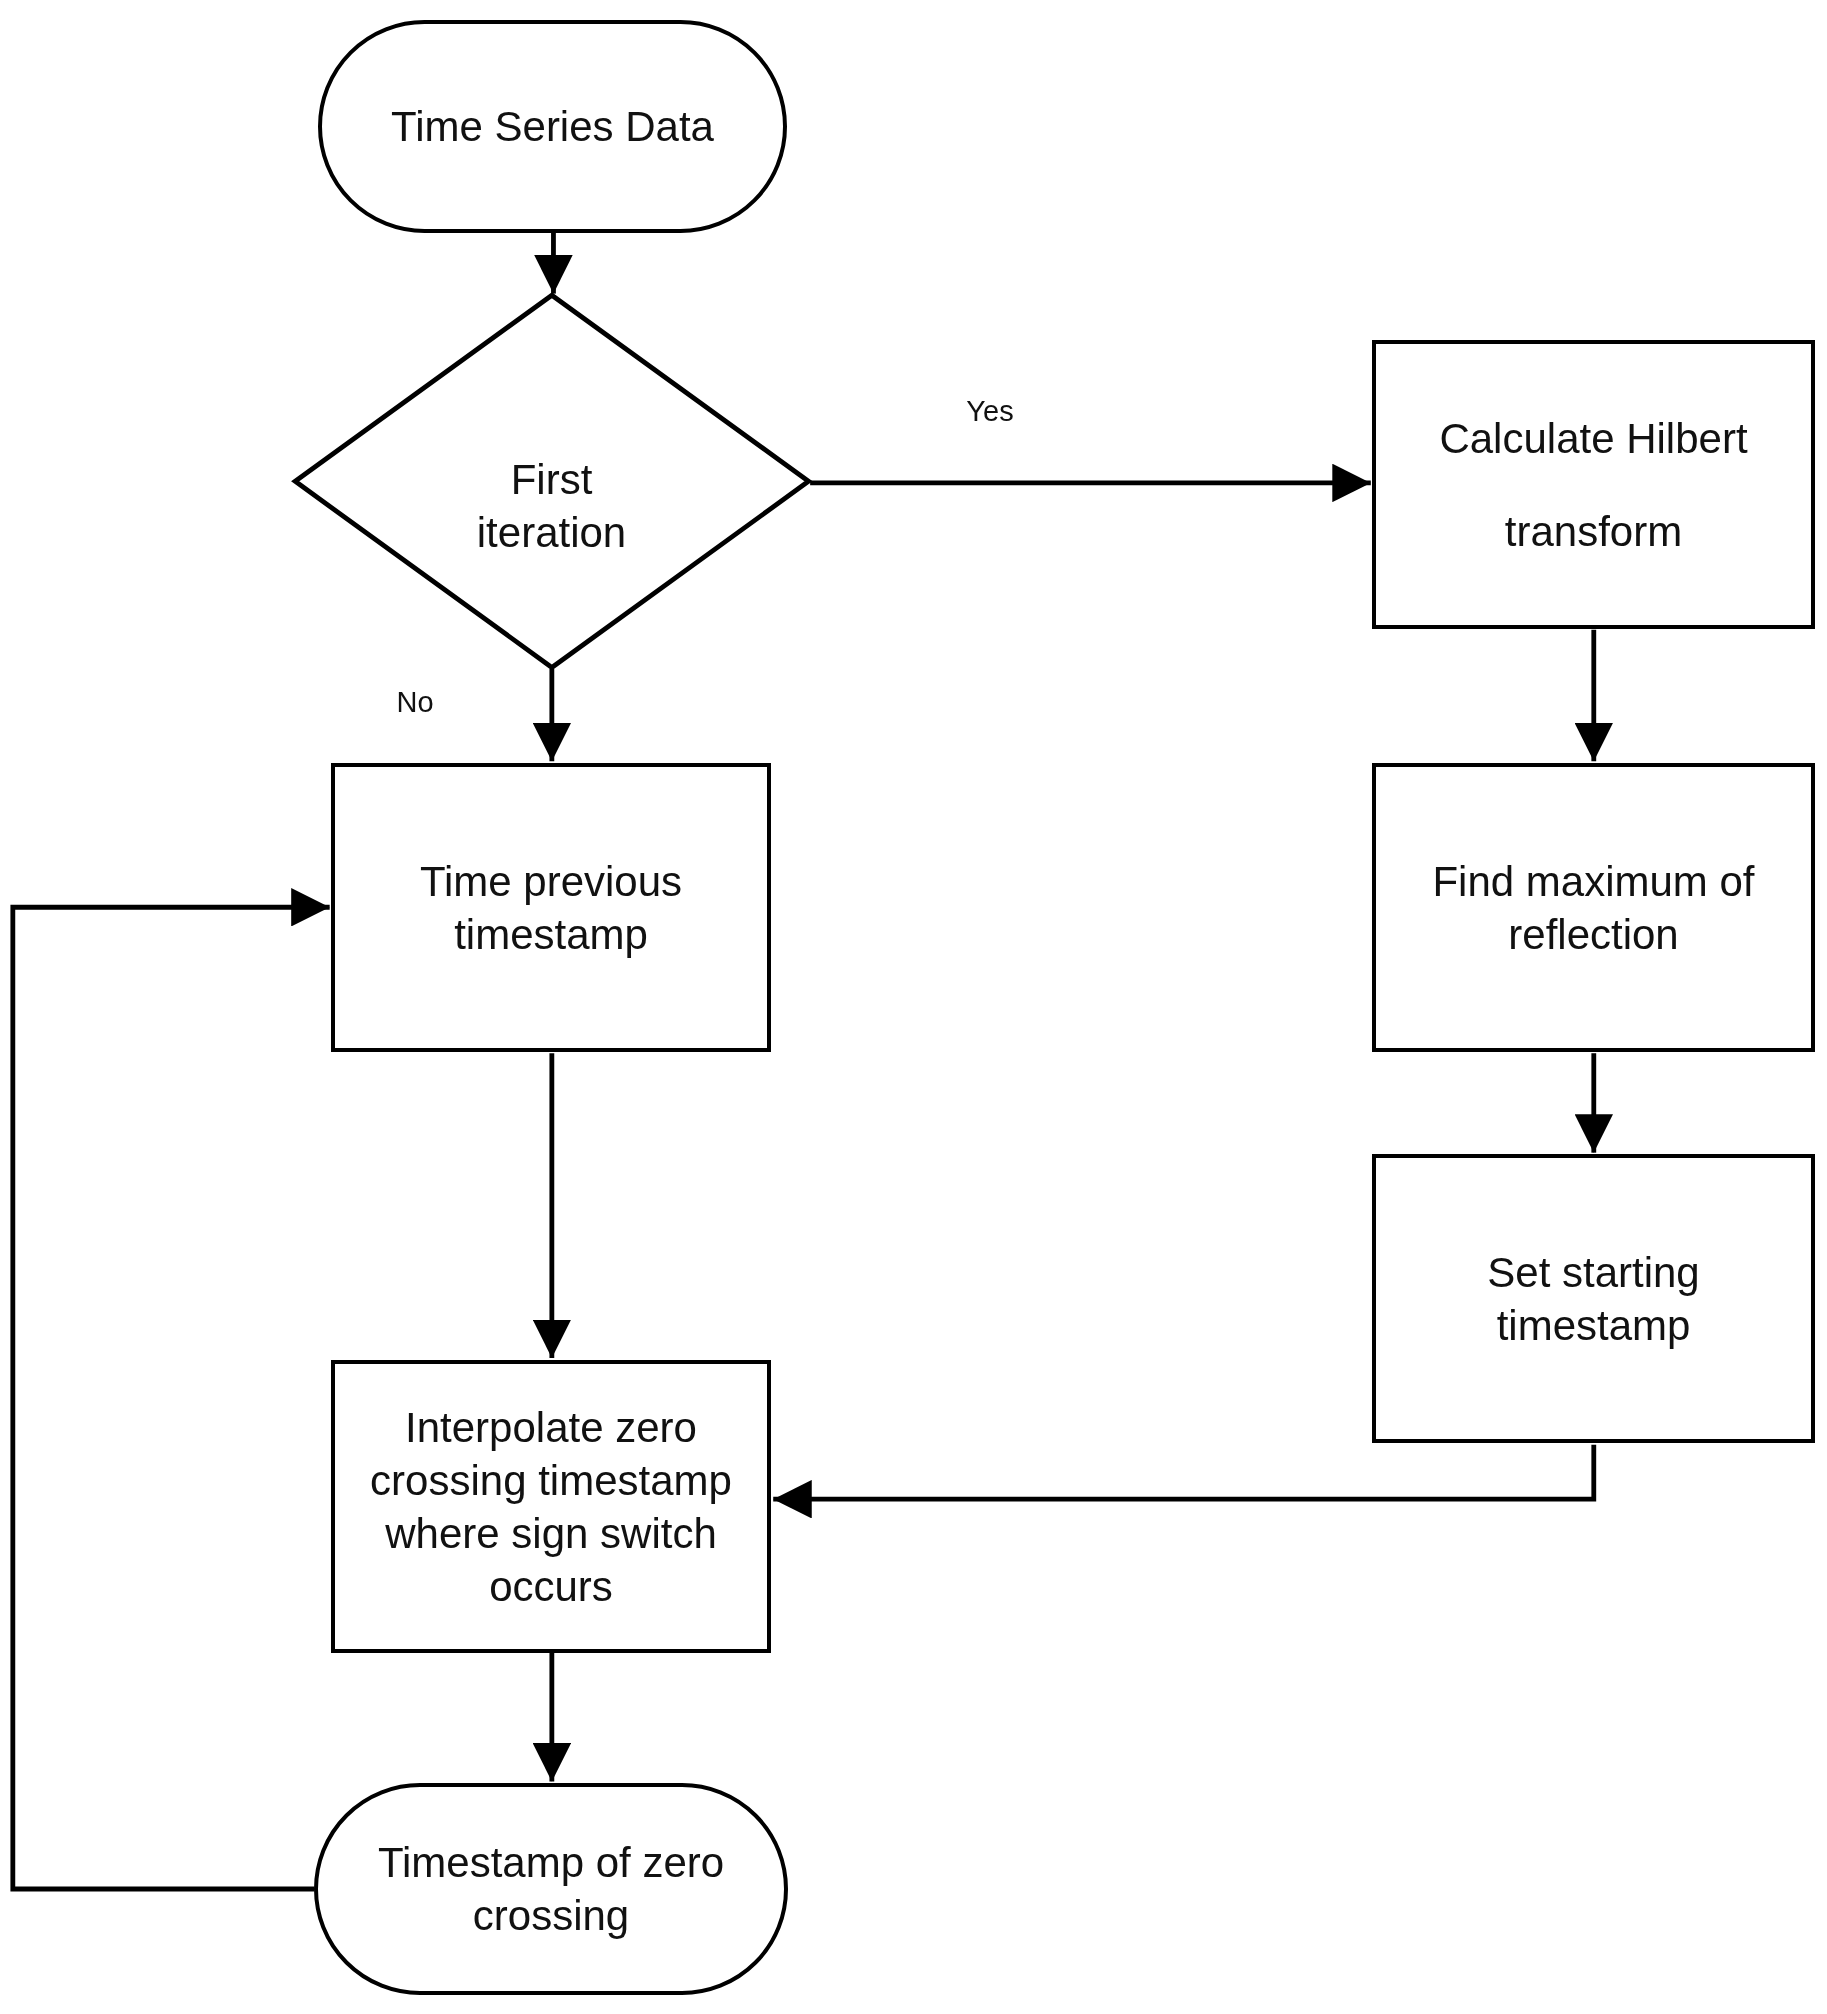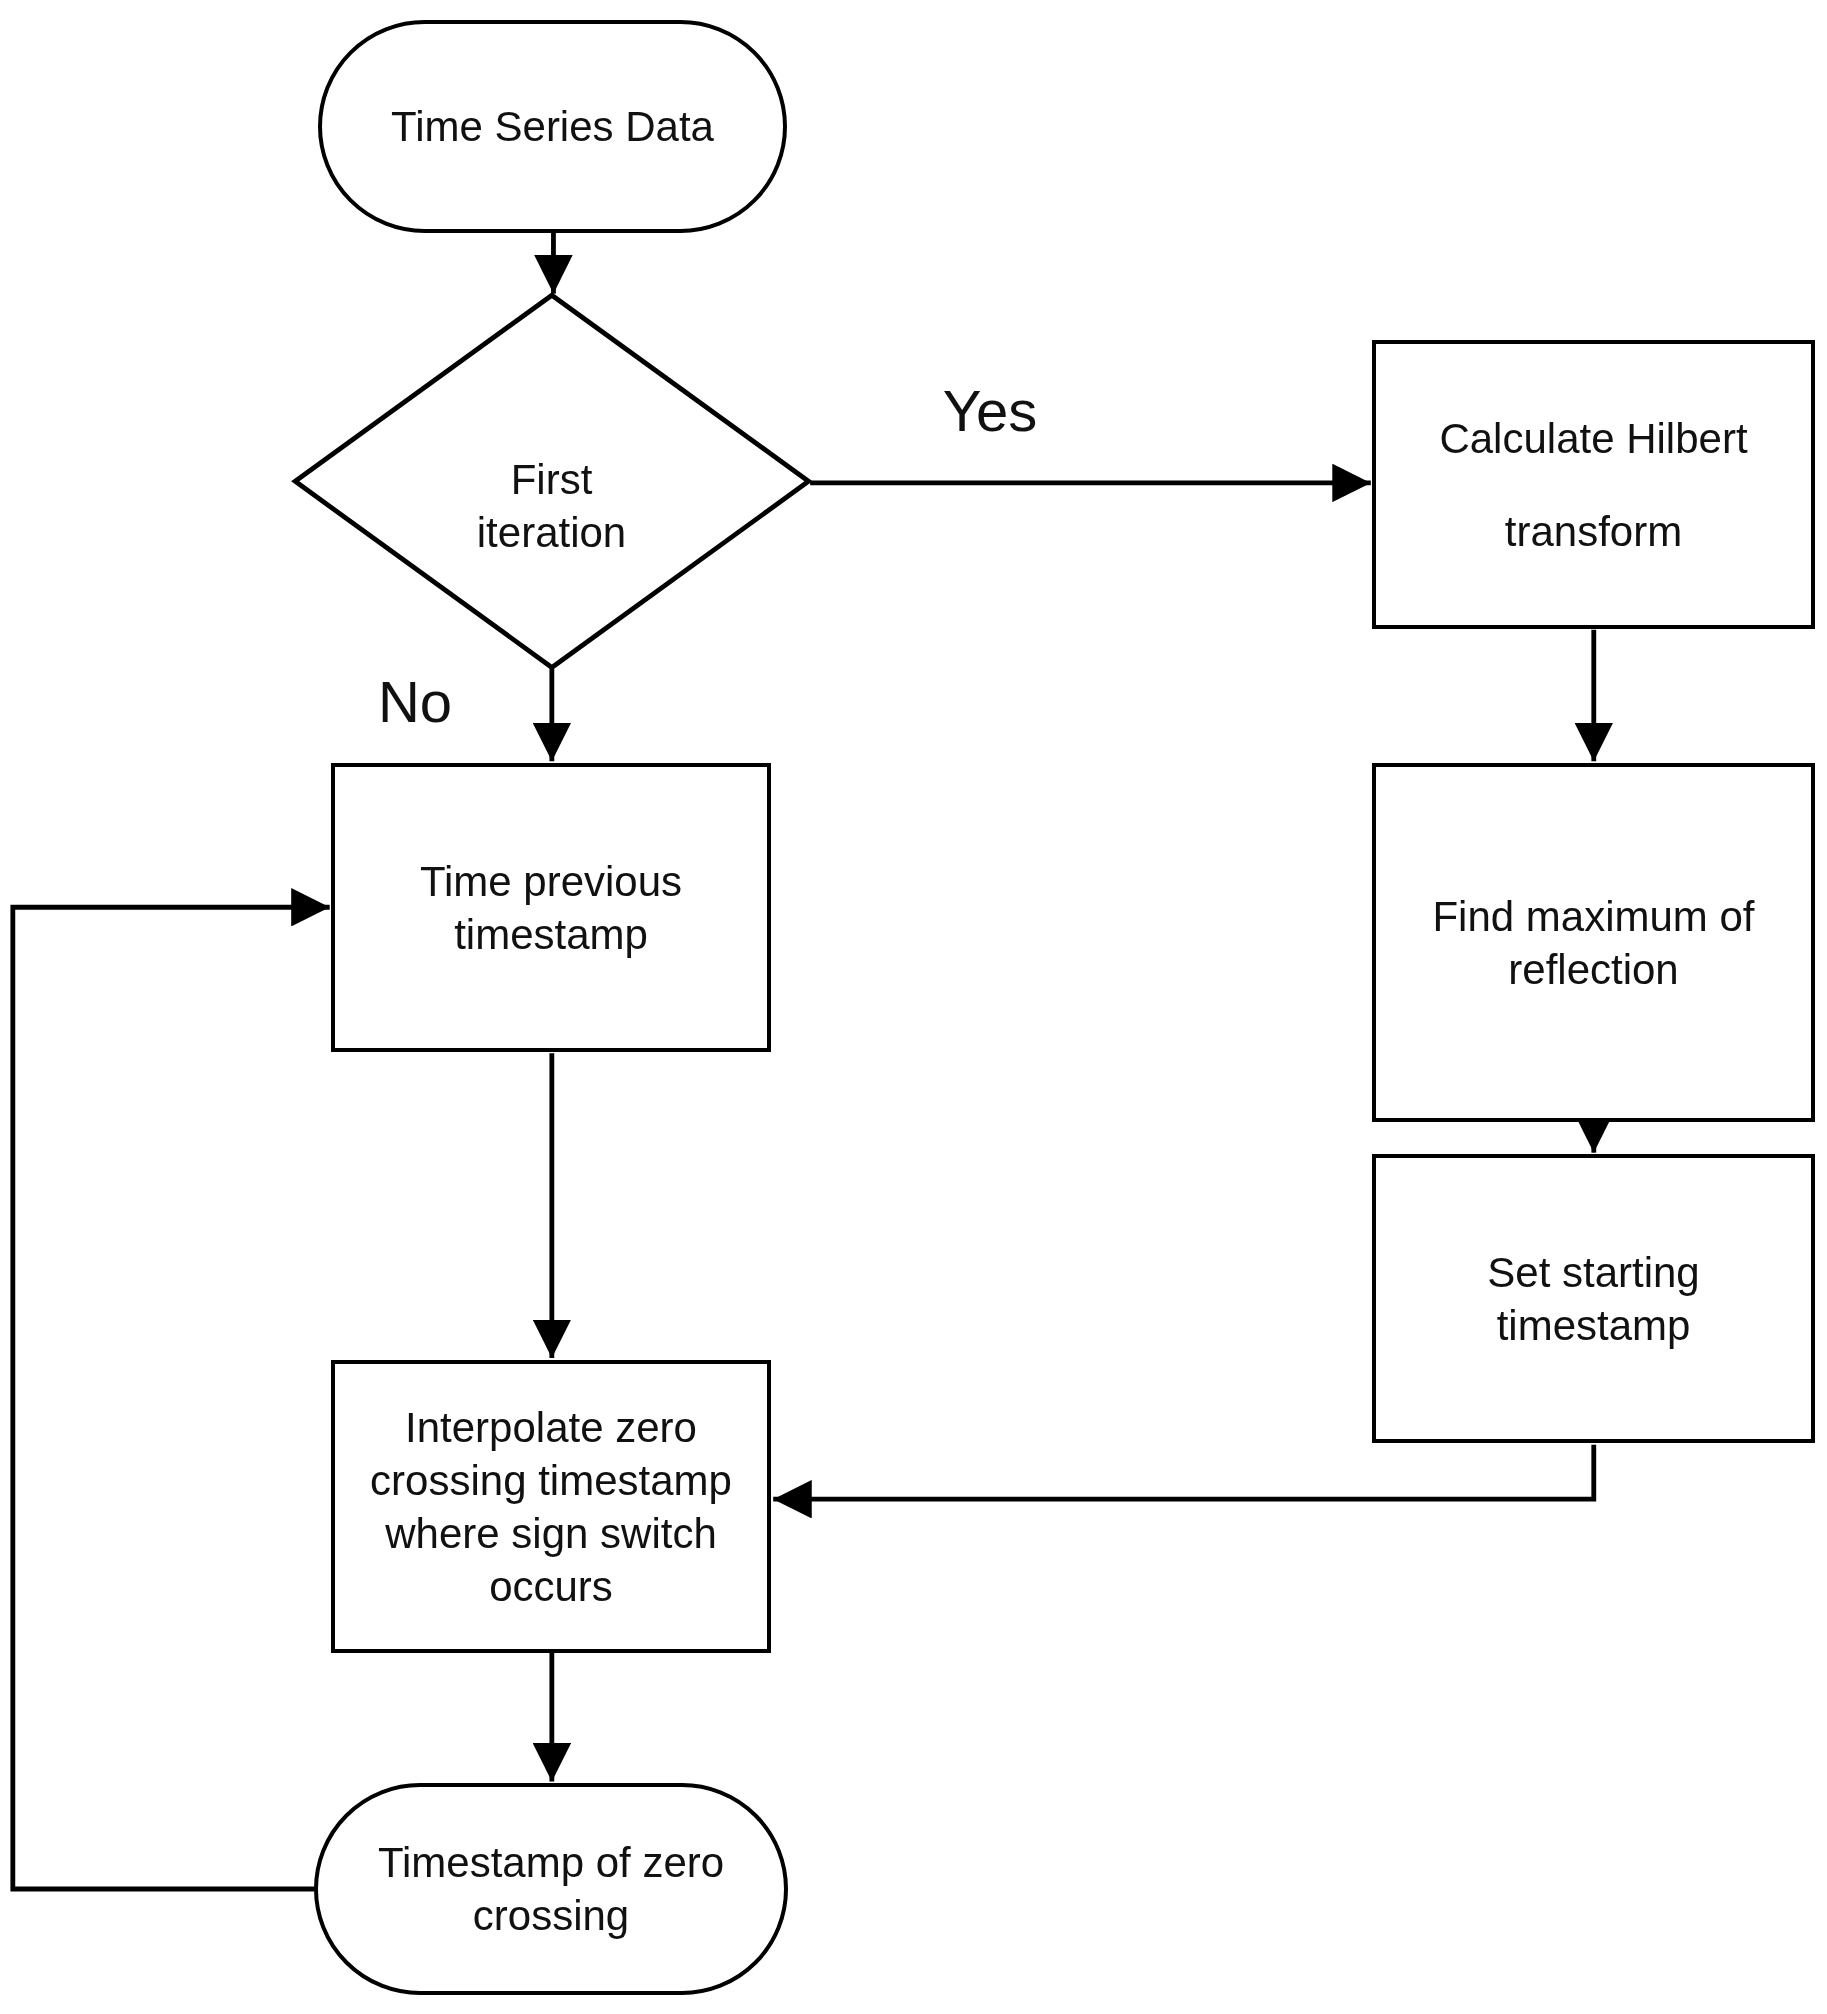--- a/index.html
+++ b/index.html
@@ -49,21 +49,21 @@
   .process, .terminator {
     border: 4.8px solid var(--line);
   }
   .terminator { border-radius: 107px; }
   .decision-label {
     background: transparent;
     border: none;
   }
   .edge-label {
     position: absolute;
-    font-size: 58px;
+    font-size: 29px;
     line-height: 48px;
     text-align: center;
     background: transparent;
   }
 </style>
 </head>
 <body>
 
 <div class="canvas">
 
@@ -99,21 +99,21 @@
   <div class="node process" style="left:1372px; top:340px; width:443px; height:289px;gap:40px;">
     <span>Calculate Hilbert</span>
     <span>transform</span>
   </div>
 
   <div class="node process" style="left:331px; top:763px; width:440px; height:289px;">
     <span>Time previous</span>
     <span>timestamp</span>
   </div>
 
-  <div class="node process" style="left:1372px; top:763px; width:443px; height:359px;">
+  <div class="node process" style="left:1372px; top:763px; width:443px; height:289px;">
     <span>Find maximum of</span>
     <span>reflection</span>
   </div>
 
   <div class="node process" style="left:1372px; top:1154px; width:443px; height:289px;text-align:right;">
     <span>Set starting</span>
     <span>timestamp</span>
   </div>
 
   <div class="node process" style="left:331px; top:1360px; width:440px; height:293px;">

